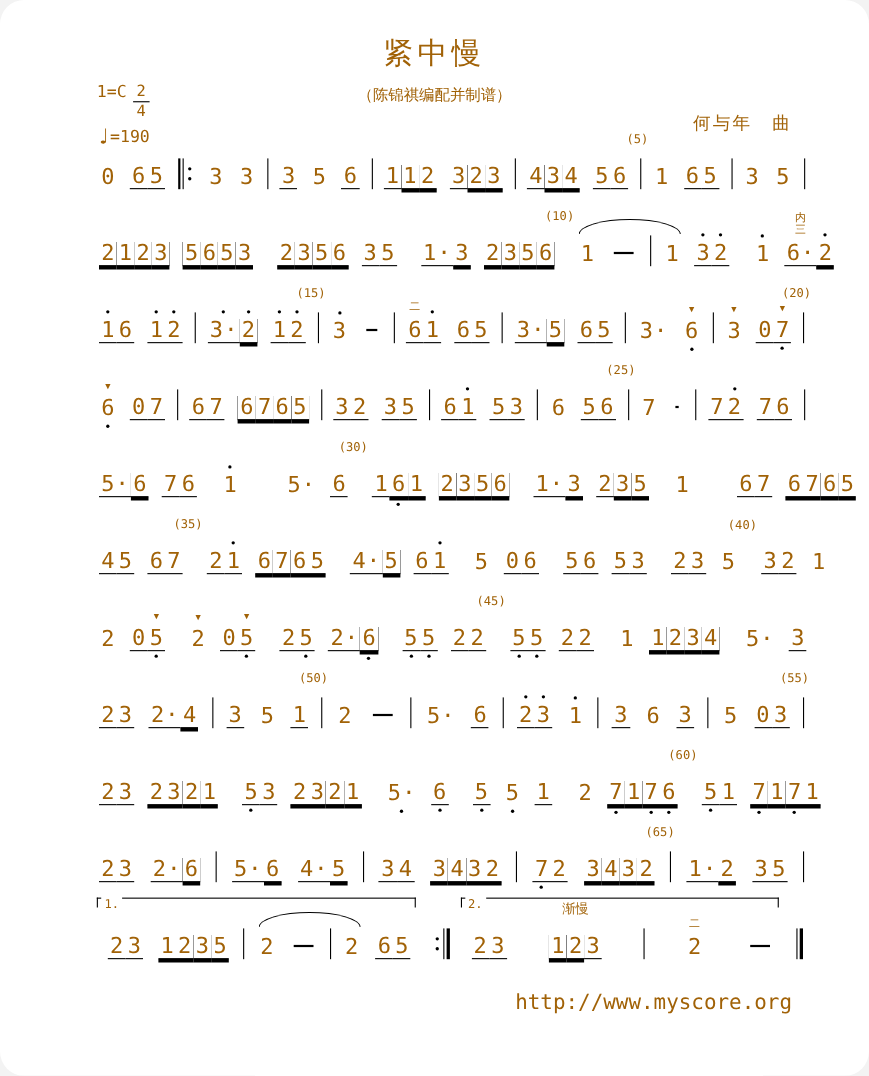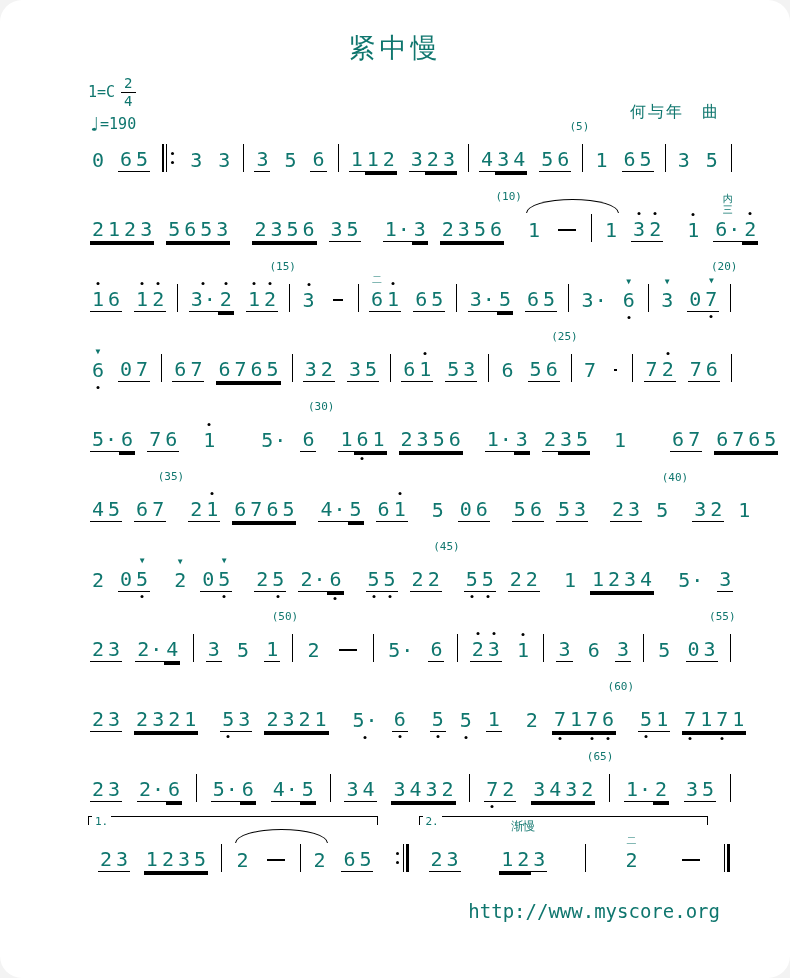--- a/index.html
+++ b/index.html
@@ -1,24 +1,24 @@
 <!DOCTYPE html>
 <html><head>
 <meta charset="utf-8">
 <style>
   html,body{margin:0;padding:0;background:#f3f3f3;}
   .page{position:relative;width:790px;height:978px;background:#ffffff;margin:0 auto;
-        font-family:"DejaVu Sans Mono","Liberation Mono",monospace;color:#0f766e;overflow:hidden;border-radius:22px;}
+        font-family:"DejaVu Sans Mono","Liberation Mono",monospace;color:#a16207;overflow:hidden;border-radius:22px;}
   
   .title{position:absolute;top:30px;left:0;right:0;text-align:center;
          font-family:"DejaVu Serif","Liberation Serif",serif;font-size:27px;letter-spacing:4px;}
   .subtitle{position:absolute;top:78px;left:0;right:0;text-align:center;
             font-family:"DejaVu Serif","Liberation Serif",serif;font-size:14px;}
   .keyblock{position:absolute;top:76px;left:88px;font-size:15px;line-height:1;}
-  .keyrow{display:flex;align-items:center;gap:6px;}
+  .keyrow{display:flex;gap:6px;}
   .frac{display:inline-flex;flex-direction:column;align-items:center;font-size:14px;line-height:1.05;}
   .frac .num{border-bottom:1px solid #000;padding:0 3px 1px;}
   .frac .den{padding-top:1px;}
   .temporow{display:flex;align-items:center;margin-top:6px;font-size:15px;}
   .tempo-note{font-size:20px;line-height:1;}
   .composer{position:absolute;top:102px;right:70px;
             font-family:"DejaVu Serif","Liberation Serif",serif;font-size:16px;letter-spacing:2px;}
   
   .score{position:absolute;top:142px;left:84px;width:652px;}
   .line{display:flex;justify-content:space-between;align-items:flex-end;height:30px;margin-bottom:40px;position:relative;}
@@ -53,20 +53,21 @@
   .elab{position:absolute;top:-29px;left:0;font-size:11px;background:#fff;padding:0 3px;}
   
   .footer{position:absolute;top:900px;left:0;right:70px;text-align:right;
           font-size:19px;font-family:"DejaVu Sans Mono","Liberation Mono",monospace;}
 </style>
 </head>
 <body>
 
 <div class="page">
   <div class="title">紧中慢</div>
+  <div class="subtitle">（陈锦祺编配并制谱）</div>
 
   <div class="keyblock">
     <div class="keyrow">
       <span>1=C</span>
       <span class="frac">
         <span class="num">2</span>
         <span class="den">4</span>
       </span>
     </div>
     <div class="temporow">

